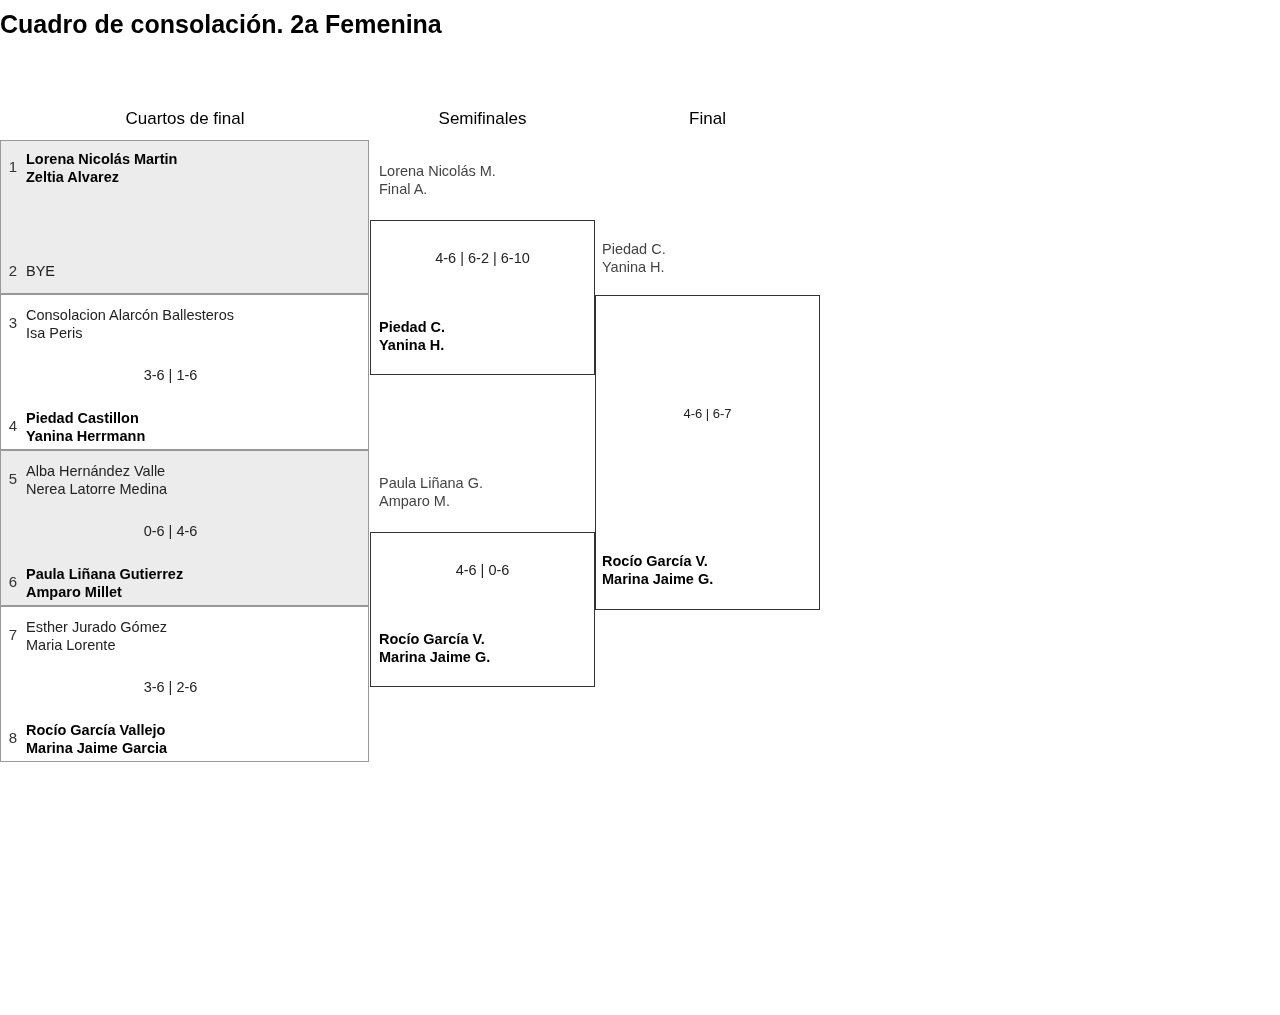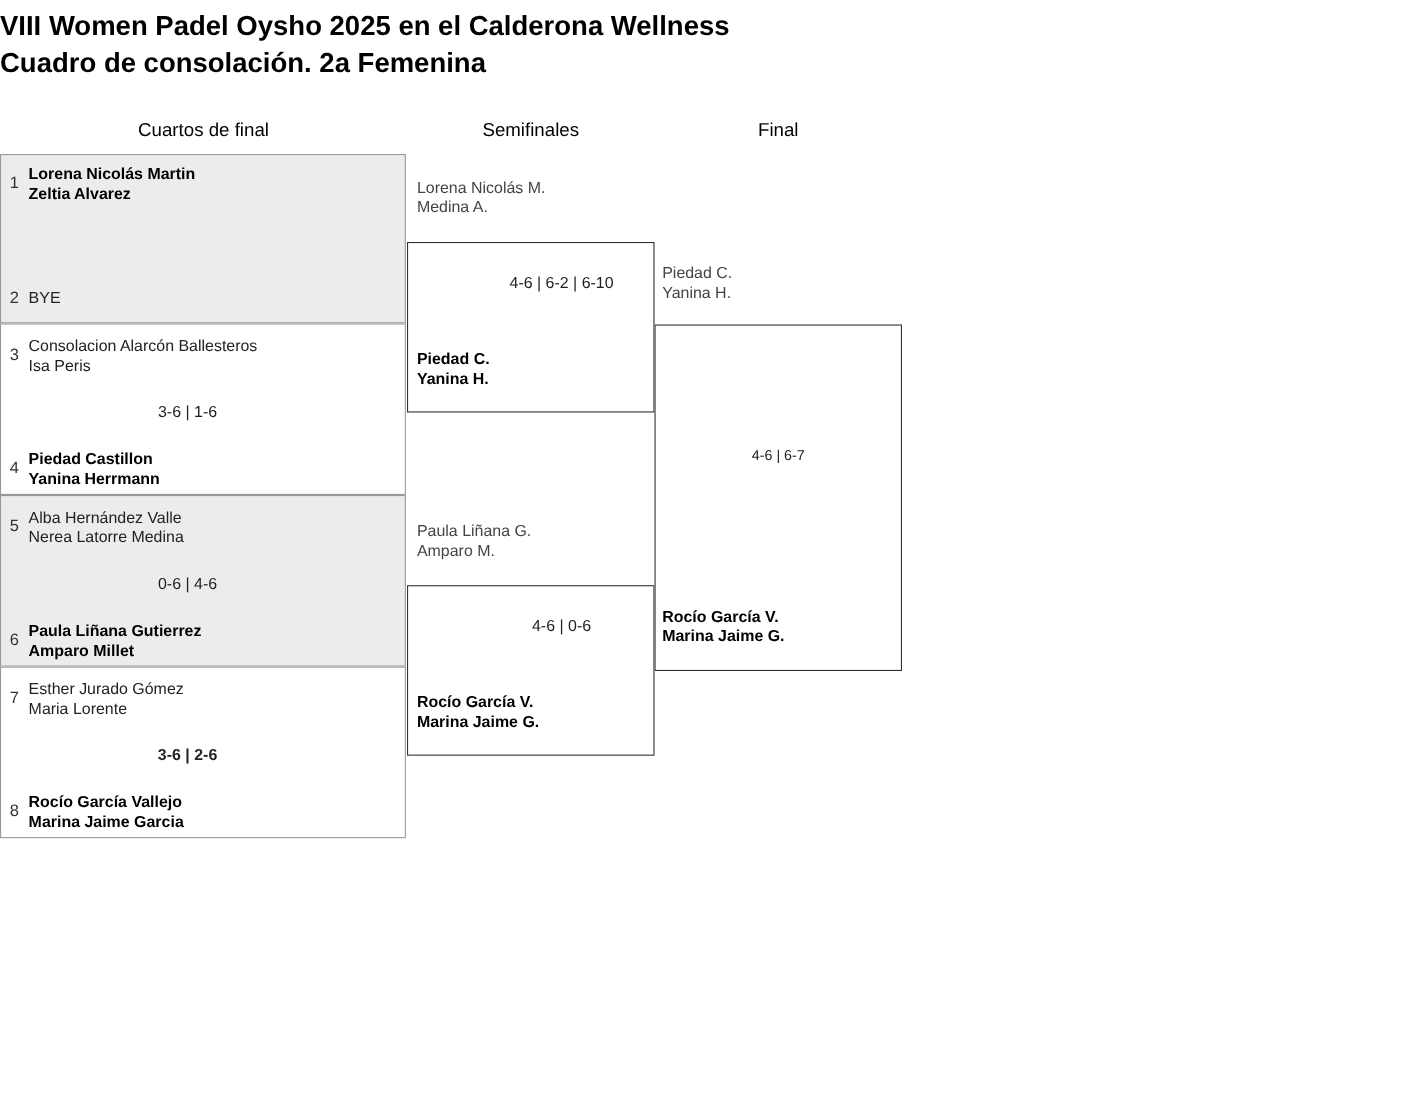--- a/index.html
+++ b/index.html
@@ -99,21 +99,20 @@
   }
   .r2-team.winner { font-weight: bold; color: #000000; }
   .r2-team.loser  { font-weight: normal; color: #444444; }
   .score-r2 {
     position: absolute;
     left: 370px;
     width: 225px;
     text-align: center;
     font-size: 14.5px;
     color: #222222;
-    padding-left: 28px;
   }
 
   
   .r3-box {
     position: absolute;
     left: 595px;
     width: 225px;
     border: 1px solid #333333;
     box-sizing: border-box;
     background: #ffffff;
@@ -133,21 +132,20 @@
     width: 225px;
     text-align: center;
     font-size: 13px;
     color: #222222;
   }
 </style>
 </head>
 <body>
 
 <div class="title-block">
-  <div class="title-line">VIII Women Padel Oysho 2025 en el Calderona Wellness</div>
   <div class="title-line">Cuadro de consolación. 2a Femenina</div>
 </div>
 
 <div class="round-header" id="hdr-qf">Cuartos de final</div>
 <div class="round-header" id="hdr-sf">Semifinales</div>
 <div class="round-header" id="hdr-f">Final</div>
 
 <div class="r1-box shaded" style="top:140px; height:154px;"></div>
 <div class="seed" style="top:158px;">1</div>
 <div class="team winner" style="top:150px;">Lorena Nicolás Martin</div>
@@ -174,25 +172,25 @@
 <div class="team winner" style="top:583px;">Amparo Millet</div>
 <div class="score-r1" style="top:523px;">0-6 | 4-6</div>
 
 <div class="r1-box plain" style="top:606px; height:156px;"></div>
 <div class="seed" style="top:626px;">7</div>
 <div class="team loser" style="top:618px;">Esther Jurado Gómez</div>
 <div class="team loser" style="top:636px;text-align:center;">Maria Lorente</div>
 <div class="seed" style="top:729px;">8</div>
 <div class="team winner" style="top:721px;">Rocío García Vallejo</div>
 <div class="team winner" style="top:739px;">Marina Jaime Garcia</div>
-<div class="score-r1" style="top:679px;font-weight:bold;">3-6 | 2-6</div>
+<div class="score-r1" style="top:679px;">3-6 | 2-6</div>
 
 <div class="r2-box" style="top:220px; height:155px;"></div>
 <div class="r2-team loser" style="top:162px;">Lorena Nicolás M.</div>
-<div class="r2-team loser" style="top:180px;">Medina A.</div>
+<div class="r2-team loser" style="top:180px;">Final A.</div>
 <div class="r2-team winner" style="top:318px;">Piedad C.</div>
 <div class="r2-team winner" style="top:336px;">Yanina H.</div>
 <div class="score-r2" style="top:250px;">4-6 | 6-2 | 6-10</div>
 
 <div class="r2-box" style="top:532px; height:155px;"></div>
 <div class="r2-team loser" style="top:474px;">Paula Liñana G.</div>
 <div class="r2-team loser" style="top:492px;">Amparo M.</div>
 <div class="r2-team winner" style="top:630px;">Rocío García V.</div>
 <div class="r2-team winner" style="top:648px;">Marina Jaime G.</div>
 <div class="score-r2" style="top:562px;">4-6 | 0-6</div>

